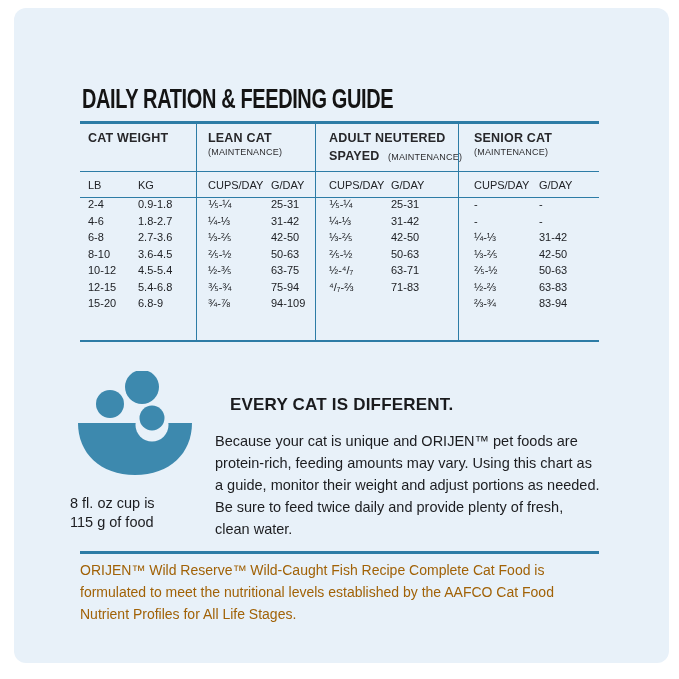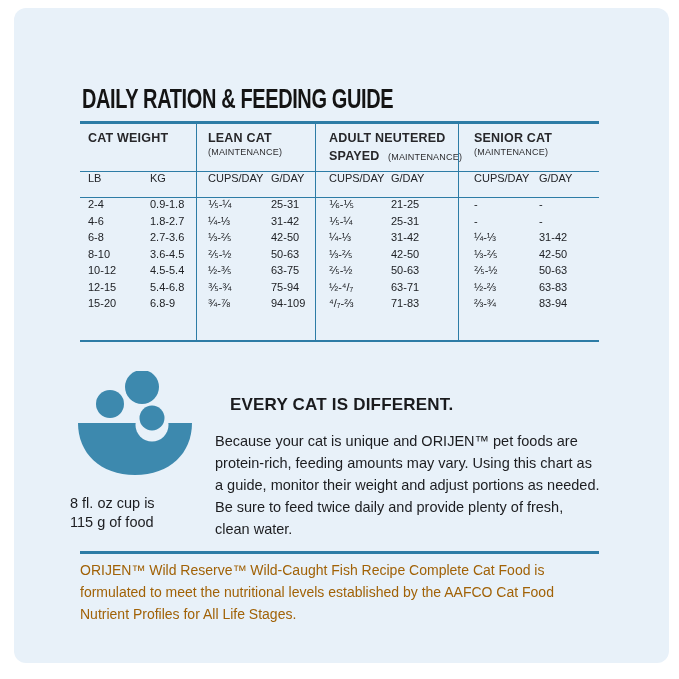--- a/index.html
+++ b/index.html
@@ -25,25 +25,25 @@
   .col1{width:116px;}
   .col2{width:119px;border-left:1.5px solid #2d7ca6;}
   .col3{width:143px;border-left:1.5px solid #2d7ca6;}
   .col4{width:141px;border-left:1.5px solid #2d7ca6;}
   .ghead{height:40px;border-bottom:1.5px solid #2d7ca6;padding-top:7px;box-sizing:content-box;}
   .gname{font-size:12.5px;font-weight:700;color:#27272a;letter-spacing:0.2px;line-height:15px;white-space:nowrap;}
   .gmaint{font-size:9px;font-weight:400;color:#2c2c2f;letter-spacing:0.2px;line-height:12px;}
   .gline2{white-space:nowrap;}
   .gline2 .gname{display:inline;}
   .gline2 .gmaint{display:inline;margin-left:4px;}
-  .subrow{height:25px;border-bottom:1.5px solid #2d7ca6;display:flex;align-items:flex-start;font-size:11px;color:#222428;}
+  .subrow{height:25px;border-bottom:1.5px solid #2d7ca6;display:flex;align-items:center;font-size:11px;color:#222428;}
   .drow{height:16.5px;display:flex;font-size:11px;color:#202226;}
   .drow span,.subrow span{white-space:nowrap;}
   .col1 .s1{margin-left:8px;width:50px;}
-  .col1 .s2{flex:1;margin-left:12px;}
+  .col1 .s2{flex:1;}
   .col2 .s1{margin-left:11px;width:63px;}
   .col2 .s2{flex:1;}
   .col3 .s1{margin-left:13px;width:62px;}
   .col3 .s2{flex:1;}
   .col4 .s1{margin-left:15px;width:65px;}
   .col4 .s2{flex:1;}
   .col2 .ghead,.col2 .subrow .s1{padding-left:0;}
   .col1 .ghead{padding-left:8px;}
   .col2 .ghead{padding-left:11px;}
   .col3 .ghead{padding-left:13px;}
@@ -150,24 +150,20 @@
         <div class="gline2">
           <span class="gname">SPAYED</span>
           <span class="gmaint">(MAINTENANCE)</span>
         </div>
       </div>
       <div class="subrow">
         <span class="s1">CUPS/DAY</span>
         <span class="s2">G/DAY</span>
       </div>
       <div class="drow">
-          <span class="s1">⅙-⅕</span>
-          <span class="s2">21-25</span>
-        </div>
-      <div class="drow">
           <span class="s1">⅕-¼</span>
           <span class="s2">25-31</span>
         </div>
       <div class="drow">
           <span class="s1">¼-⅓</span>
           <span class="s2">31-42</span>
         </div>
       <div class="drow">
           <span class="s1">⅓-⅖</span>
           <span class="s2">42-50</span>

